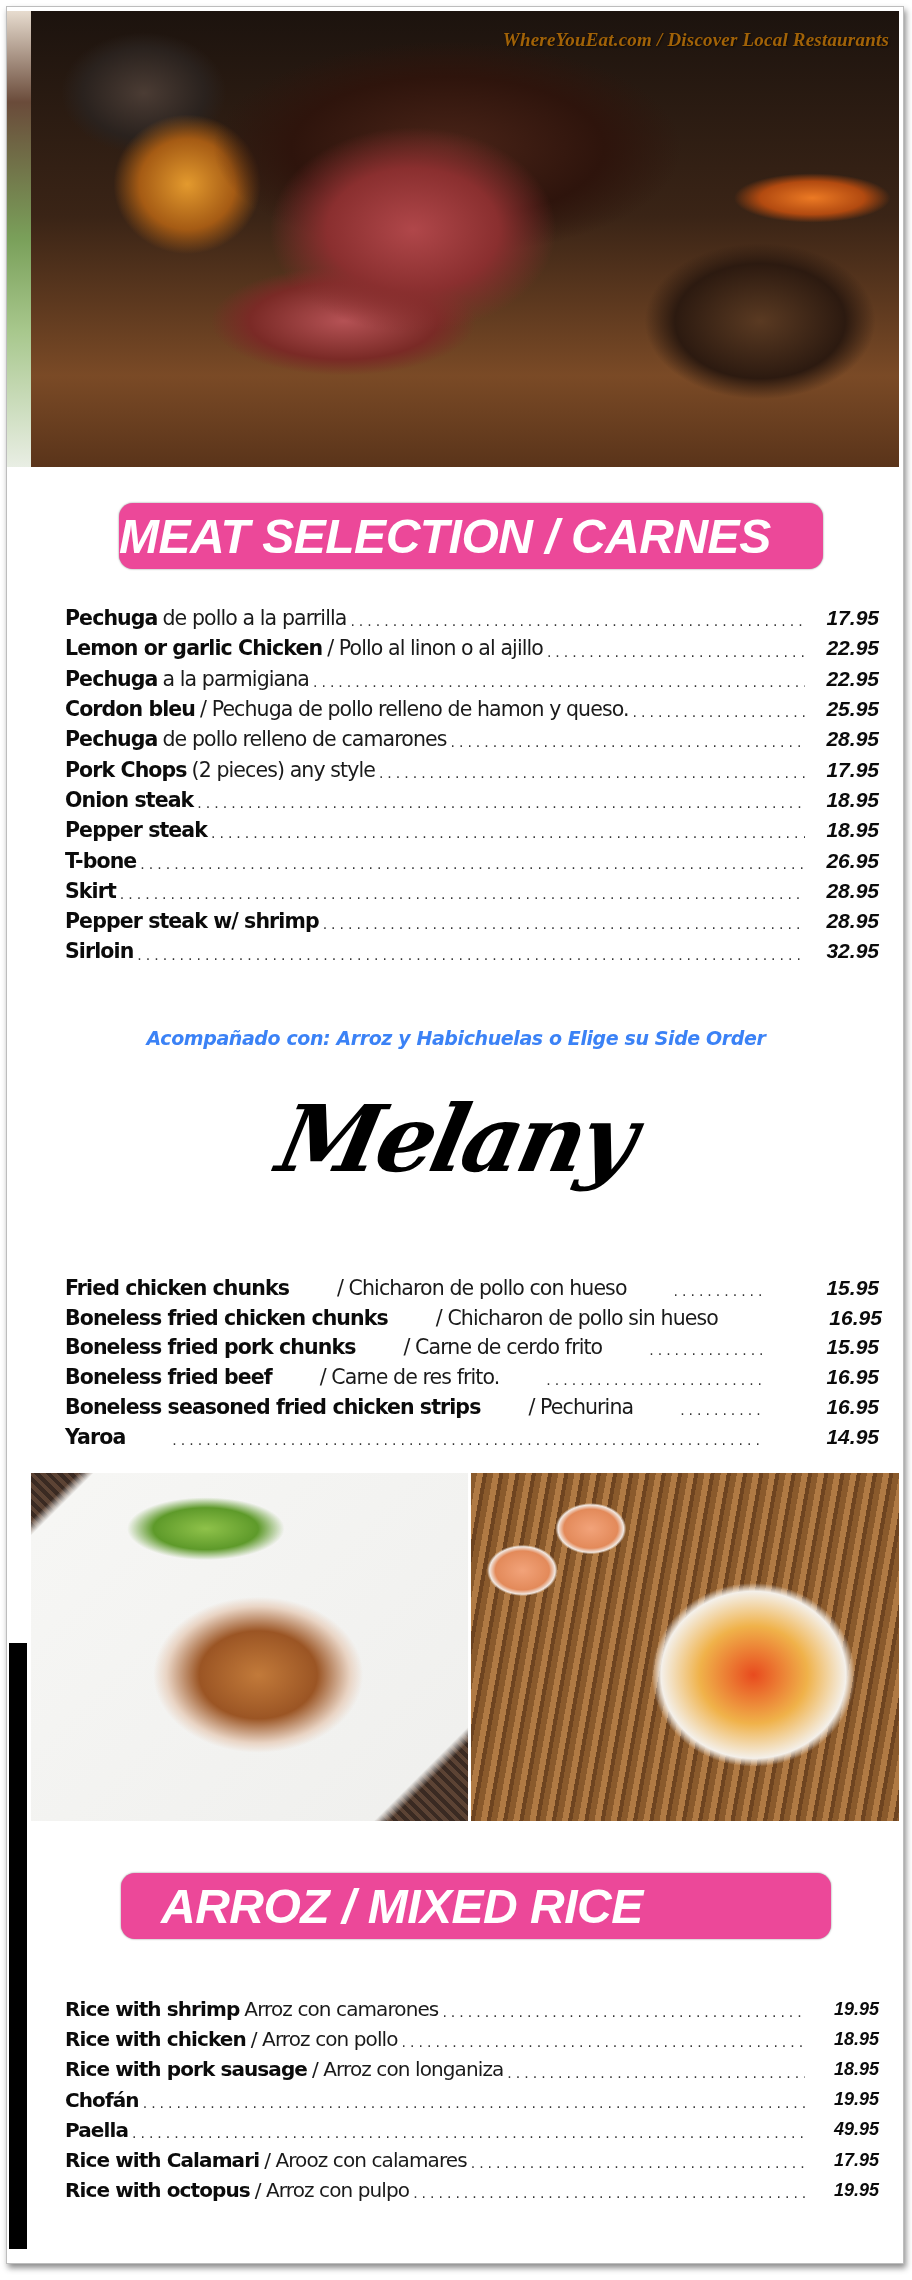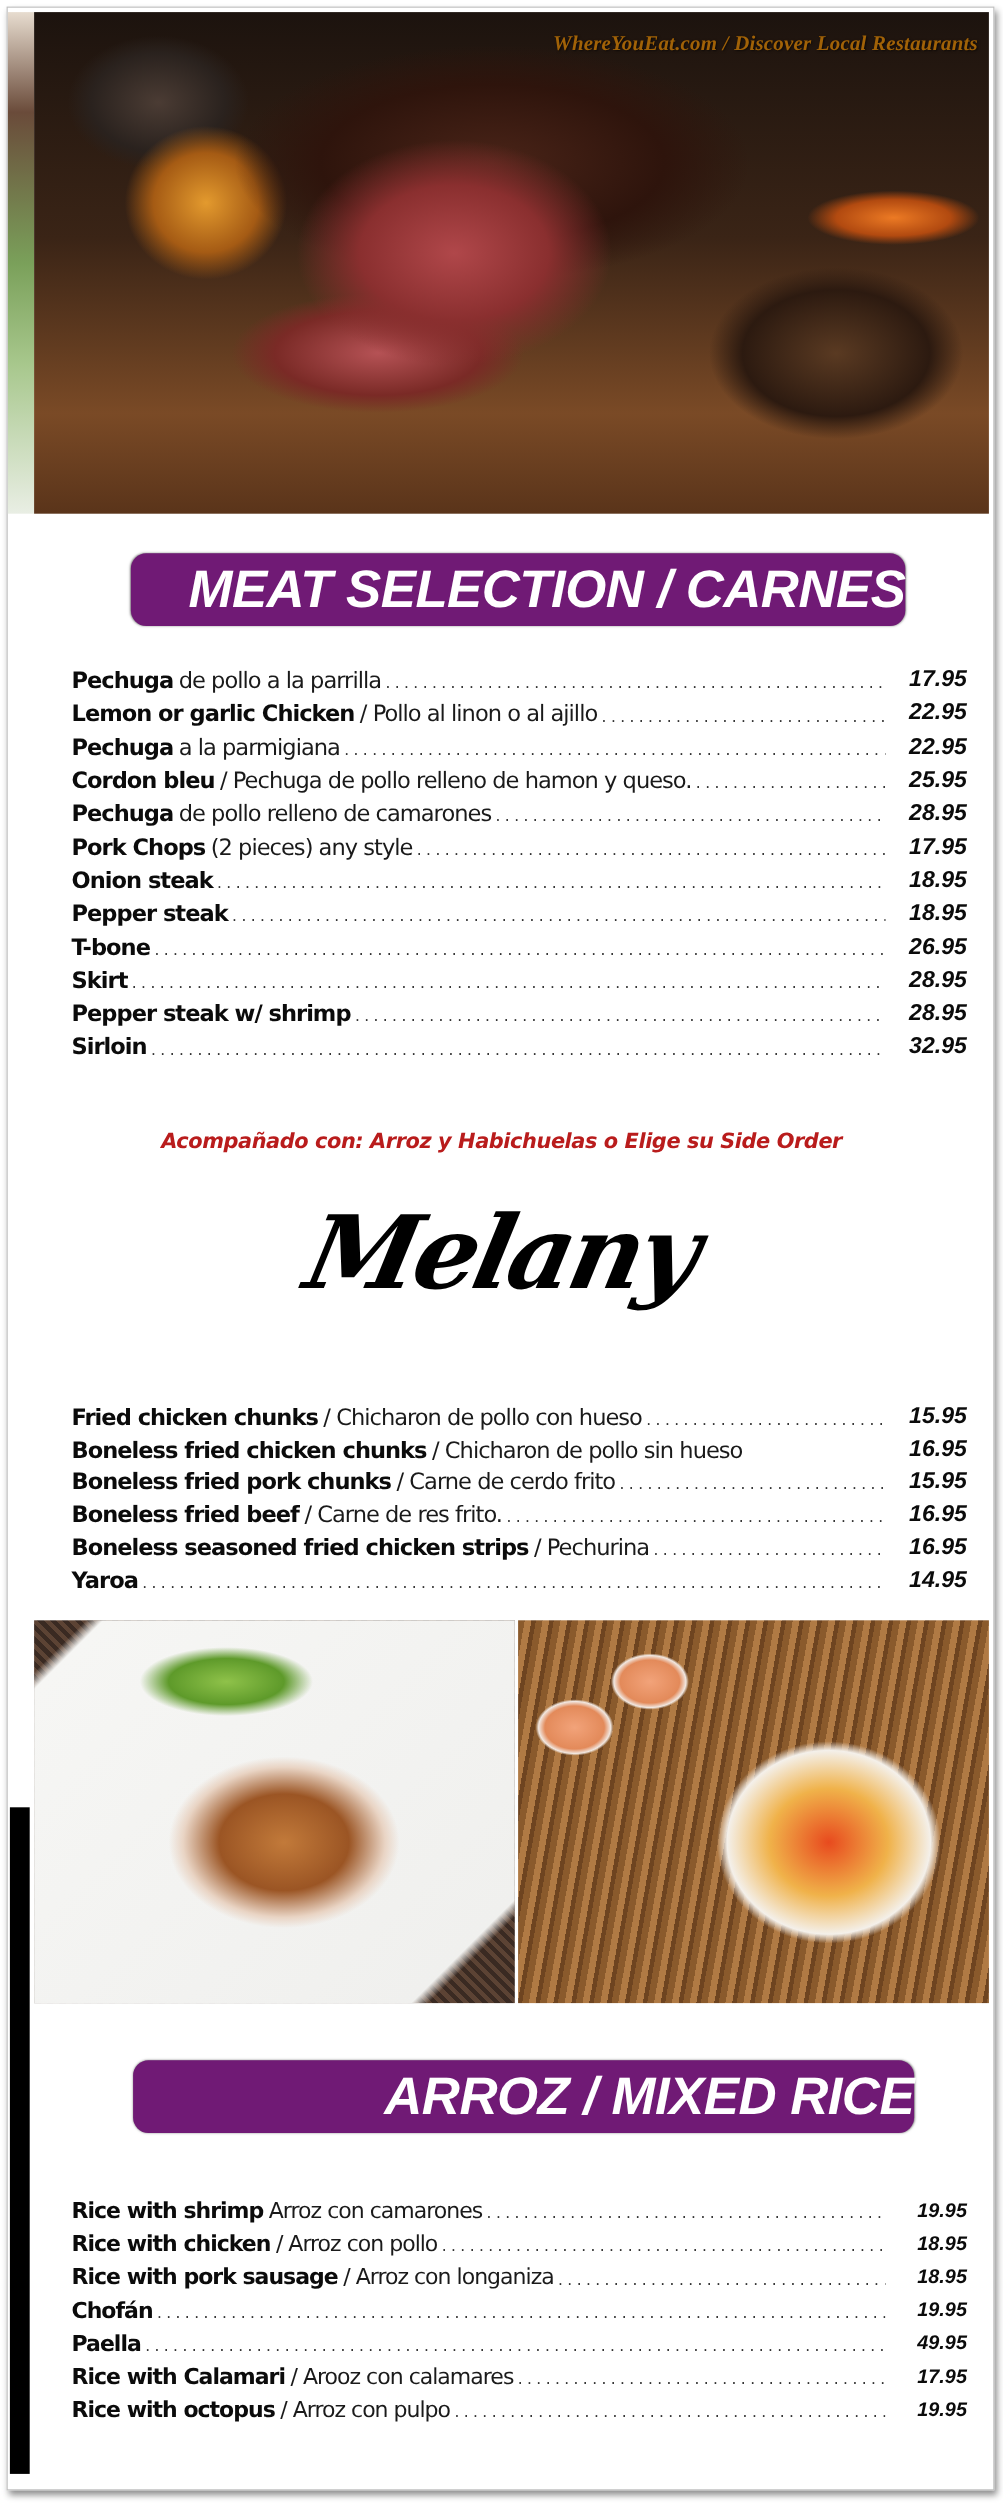--- a/index.html
+++ b/index.html
@@ -32,59 +32,59 @@
   }
   .watermark {
     position: absolute; right: 14px; top: 22px;
     font-family: "Liberation Serif", "DejaVu Serif", serif; font-style: italic; font-weight: bold;
     font-size: 19px; color: #a16207; letter-spacing: 0.2px;
     text-shadow: 1px 1px 2px rgba(0,0,0,0.6);
   }
 
   
   .pill {
-    position: absolute; background: #701a75; border-radius: 14px;
-    display: flex; align-items: center; justify-content: flex-end;
+    position: absolute; background: #ec4899; border-radius: 14px;
+    display: flex; align-items: center; justify-content: flex-start;
     color: #fff; font-family: "Liberation Sans", "DejaVu Sans", sans-serif;
     font-style: italic; font-weight: bold; letter-spacing: -0.5px;
     box-shadow: 0 0 2px rgba(0,0,0,0.5);
   }
   .pill.meat { left: 112px; top: 496px; width: 704px; height: 66px; font-size: 48px; }
   .pill.rice { left: 114px; top: 1866px; width: 710px; height: 66px; font-size: 48px; padding-left: 40px; }
 
   
   .menu-list { position: absolute; left: 58px; width: 814px; list-style: none; }
   .menu-list.meat { top: 596px; }
   .menu-list.fried { top: 1266px; }
   .menu-list.rice { top: 1987px; }
   .item {
     display: flex; align-items: center; height: 30.3px; white-space: nowrap;
     font-family: "DejaVu Sans", sans-serif; font-size: 20.5px; letter-spacing: -0.9px;
   }
-  .menu-list.fried .item { height: 29.8px; }
+  .menu-list.fried .item { height: 29.8px; gap: 43px; }
   .menu-list.rice .item { height: 30.2px; font-size: 20px; }
   .item .name { font-weight: bold; color: #0b0b0b; }
   .item .desc { font-weight: normal; color: #1a1a1a; margin-left: 5px; }
   .item .dots {
     flex: 1; overflow: hidden; color: #333; margin: 0 4px; letter-spacing: 4px;
     font-size: 14px; align-self: flex-end; line-height: 24px;
   }
   .item .dots::before {
     content: "...................................................................................................................................................";
   }
   .item .price {
     font-family: Liberation Sans, sans-serif; font-style: italic; font-weight: bold;
     font-size: 21px; letter-spacing: 0; color: #0b0b0b; min-width: 70px; text-align: right;
   }
   .menu-list.rice .item .price { font-size: 18px; }
 
   .note {
     position: absolute; left: 0; width: 898px; top: 1020px; text-align: center;
     font-family: "DejaVu Sans", sans-serif; font-style: italic; font-weight: bold;
-    font-size: 19px; color: #b91c1c; letter-spacing: -0.4px;
+    font-size: 19px; color: #3b82f6; letter-spacing: -0.4px;
   }
 
   .logo {
     position: absolute; left: 0; width: 898px; top: 1078px; text-align: center;
     font-family: "DejaVu Serif", serif; font-style: italic; font-weight: bold;
     font-size: 92px; color: #000; letter-spacing: -4px;
     transform: skewX(-12deg);
   }
 
   

